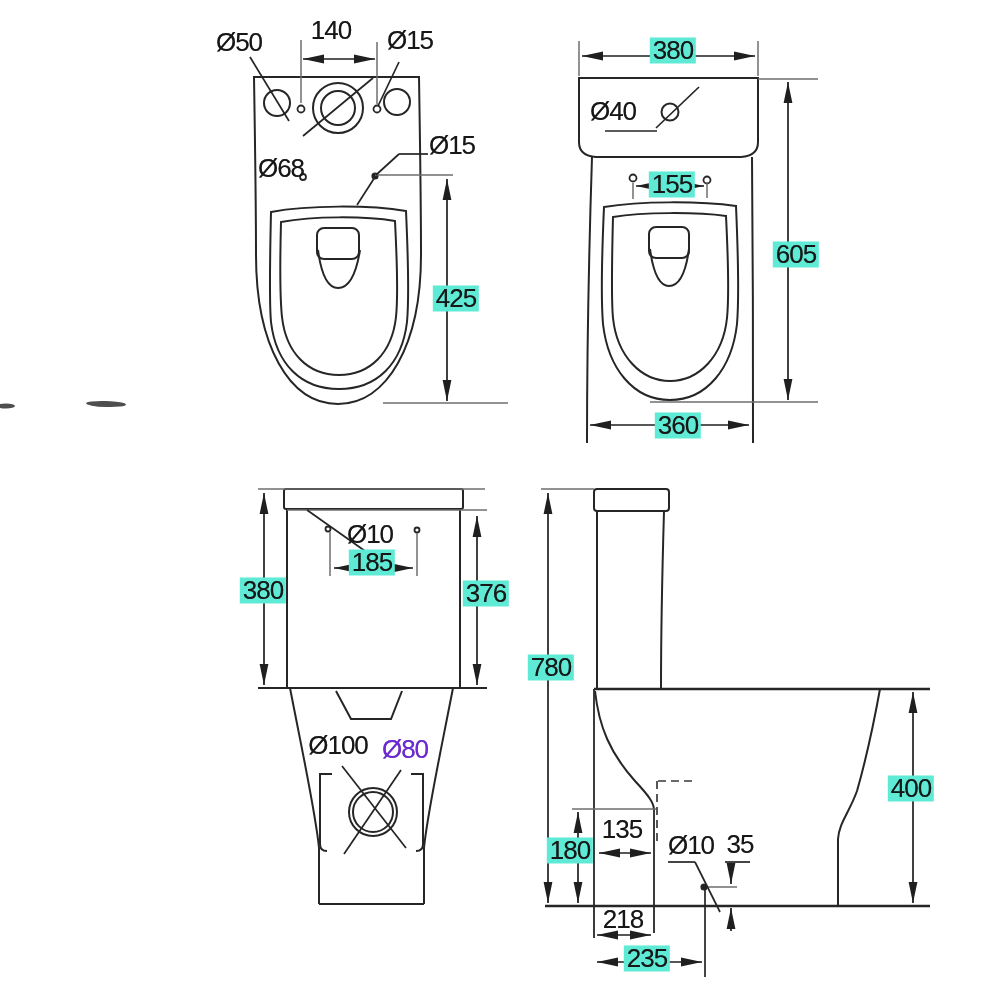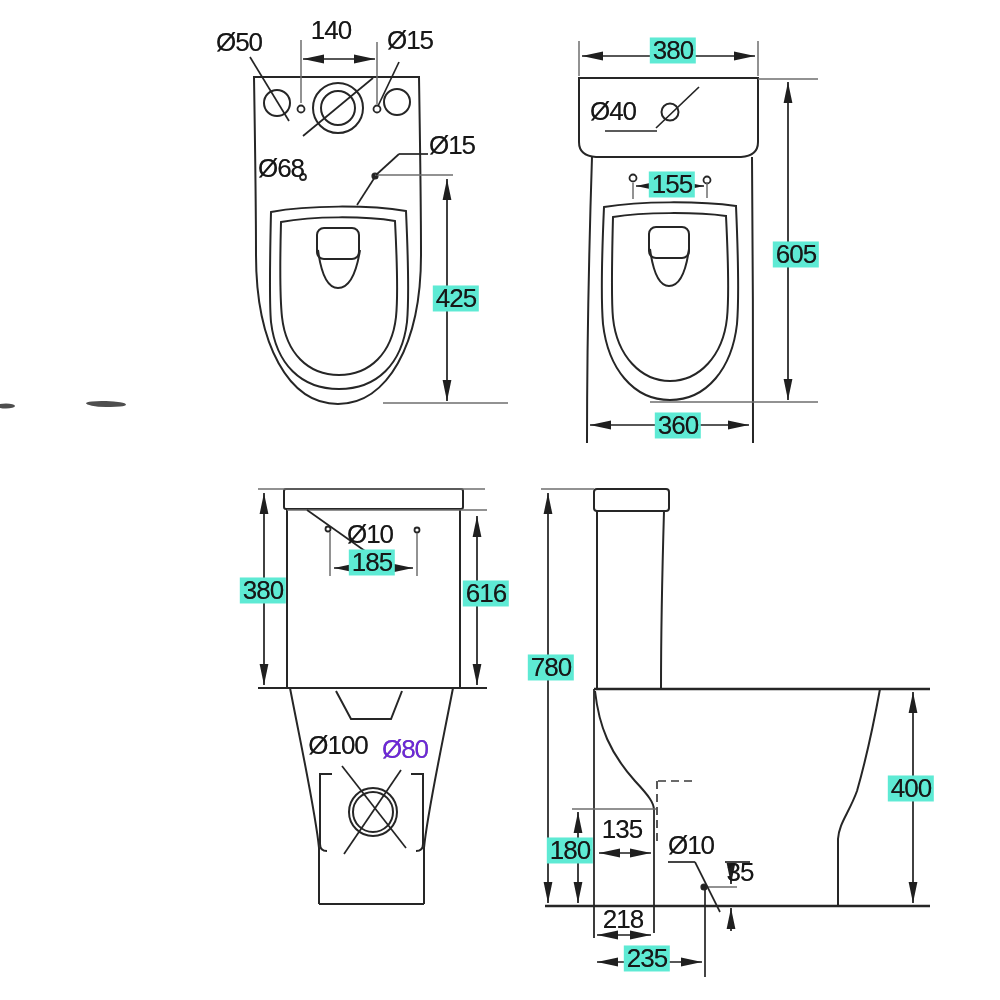--- a/index.html
+++ b/index.html
@@ -167,25 +167,25 @@
       <div class="dim-label" style="left: 452px; top: 146px; color: rgb(23, 23, 23);">Ø15</div>
       <div class="dim-label boxed" style="left: 456px; top: 299px; color: rgb(23, 23, 23);">425</div>
       <div class="dim-label boxed" style="left: 673px; top: 51px; color: rgb(23, 23, 23);">380</div>
       <div class="dim-label" style="left: 613px; top: 112px; color: rgb(23, 23, 23);">Ø40</div>
       <div class="dim-label boxed" style="left: 672px; top: 185px; color: rgb(23, 23, 23);">155</div>
       <div class="dim-label boxed" style="left: 796px; top: 247px; color: rgb(23, 23, 23); margin-top: 8px;">605</div>
       <div class="dim-label boxed" style="left: 678px; top: 426px; color: rgb(23, 23, 23);">360</div>
       <div class="dim-label boxed" style="left: 263px; top: 591px; color: rgb(23, 23, 23);">380</div>
       <div class="dim-label" style="left: 370px; top: 535px; color: rgb(23, 23, 23);">Ø10</div>
       <div class="dim-label boxed" style="left: 372px; top: 563px; color: rgb(23, 23, 23);">185</div>
-      <div class="dim-label boxed" style="left: 486px; top: 594px; color: rgb(23, 23, 23);">616</div>
+      <div class="dim-label boxed" style="left: 486px; top: 594px; color: rgb(23, 23, 23);">376</div>
       <div class="dim-label" style="left: 338px; top: 746px; color: rgb(23, 23, 23);">Ø100</div>
       <div class="dim-label" style="left: 405px; top: 750px; color: #6d28d9;">Ø80</div>
       <div class="dim-label boxed" style="left: 551px; top: 668px; color: rgb(23, 23, 23);">780</div>
       <div class="dim-label boxed" style="left: 570px; top: 851px; color: rgb(23, 23, 23);">180</div>
       <div class="dim-label" style="left: 622px; top: 830px; color: rgb(23, 23, 23);">135</div>
       <div class="dim-label" style="left: 691px; top: 846px; color: rgb(23, 23, 23);">Ø10</div>
-      <div class="dim-label" style="left: 740px; top: 845px; color: rgb(23, 23, 23); margin-top: 28px;">35</div>
+      <div class="dim-label" style="left: 740px; top: 845px; color: rgb(23, 23, 23);">35</div>
       <div class="dim-label boxed" style="left: 911px; top: 789px; color: rgb(23, 23, 23); text-align: right;">400</div>
       <div class="dim-label" style="left: 623px; top: 920px; color: rgb(23, 23, 23);">218</div>
       <div class="dim-label boxed" style="left: 647px; top: 959px; color: rgb(23, 23, 23);">235</div>
     </div>
 </div>
 
 </body></html>

